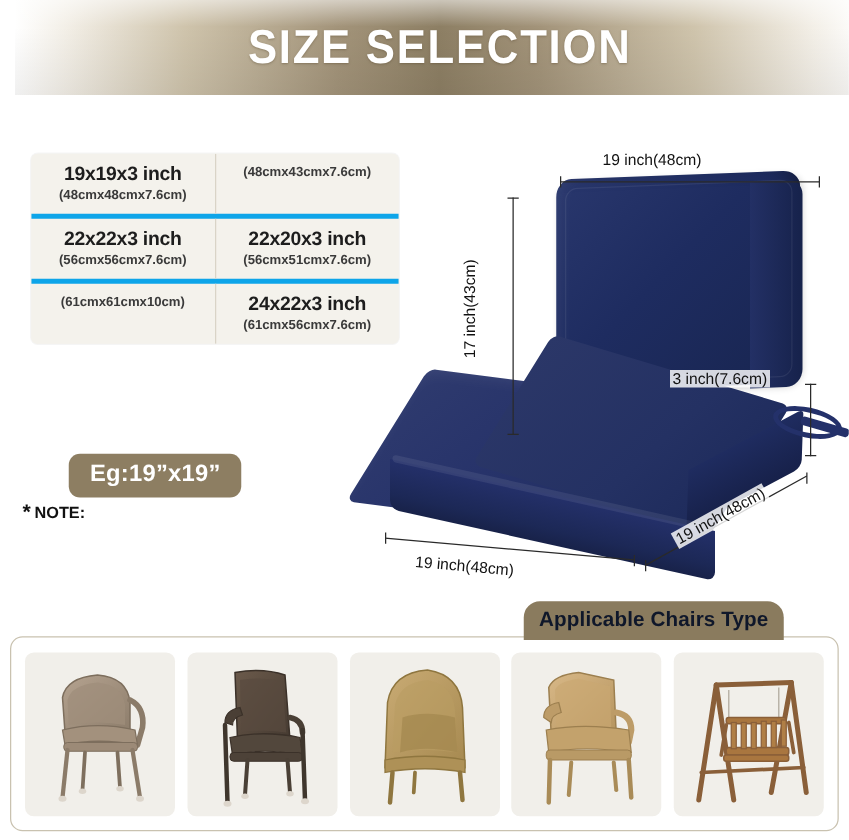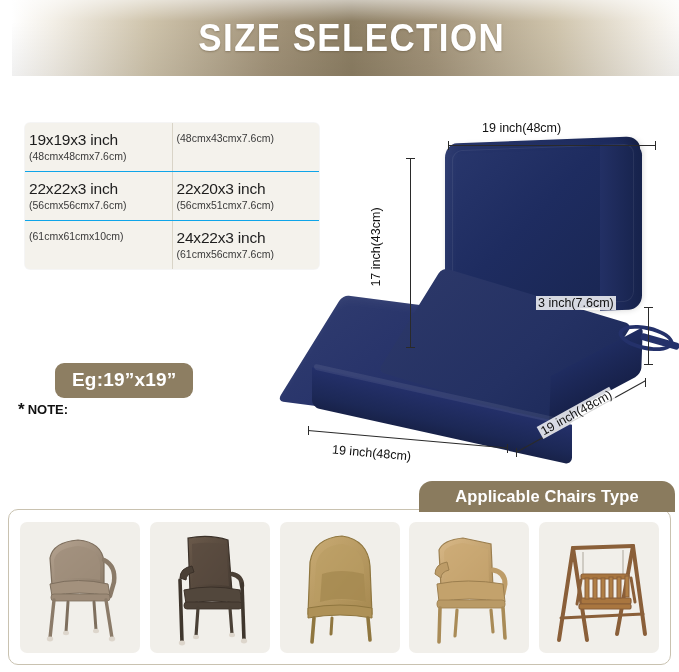--- a/index.html
+++ b/index.html
@@ -36,23 +36,23 @@
     box-shadow:0 0 0 1px rgba(0,0,0,.04);
     background:#f3f1eb;
   }
   .thead{display:flex;background:#8a7b5e;}
   .th{
     flex:1;text-align:center;color:#fff;font-weight:bold;font-size:15.5px;
     line-height:1.22;padding:10px 4px 11px;
   }
   .th:first-child{border-right:1px solid rgba(255,255,255,.22);}
   .trow{display:flex;background:#f4f2ec;}
-  .trow+.trow{border-top:1px solid #0ea5e9;}
+  .trow+.trow{border-top:4px solid #0ea5e9;}
   .td{
-    flex:1;text-align:left;padding:8px 4px 9px;color:#1d1d1d;
+    flex:1;text-align:center;padding:8px 4px 9px;color:#1d1d1d;font-weight:bold;
   }
   .td:first-child{border-right:1px solid #d9d4c7;}
   .td .inch{font-size:15.5px;letter-spacing:-.2px;display:block;}
   .td .cm{font-size:10.5px;color:#3a3a3a;display:block;margin-top:1px;}
   
   #eg-badge{
     position:absolute;left:55px;top:363px;
     background:#8d7e62;border-radius:9px;
     padding:6px 17px 7px;
     color:#fff;font-size:19px;font-weight:bold;letter-spacing:.2px;
@@ -168,24 +168,24 @@
   #dim-br-line{
     left:216px;top:352px;width:148px;transform:rotate(-29deg);transform-origin:left center;
   }
   #dim-br-l{left:216px;top:348px;}
   #dim-br-r{left:345px;top:278px;}
   #dim-br-label{
     left:240px;top:326px;transform:rotate(-29deg);transform-origin:left center;
   }
   
   #chairs-banner{
-    position:absolute;left:419px;top:481px;width:256px;height:31px;
+    position:absolute;left:419px;top:481px;width:208px;height:31px;
     background:#8a7b5e;border-radius:13px 13px 0 0;
     display:flex;align-items:center;justify-content:center;
-    color:#ffffff;font-size:16.5px;font-weight:bold;letter-spacing:.1px;
+    color:#0f172a;font-size:16.5px;font-weight:bold;letter-spacing:.1px;
     z-index:3;
   }
   #chairs-panel{
     position:absolute;left:8px;top:509px;width:663px;height:156px;
     border:1.5px solid #c9c2b0;border-radius:10px;background:#ffffff;
     z-index:2;
     display:flex;align-items:center;justify-content:space-between;
     padding:0 11px;box-sizing:border-box;
   }
   .chair-card{

